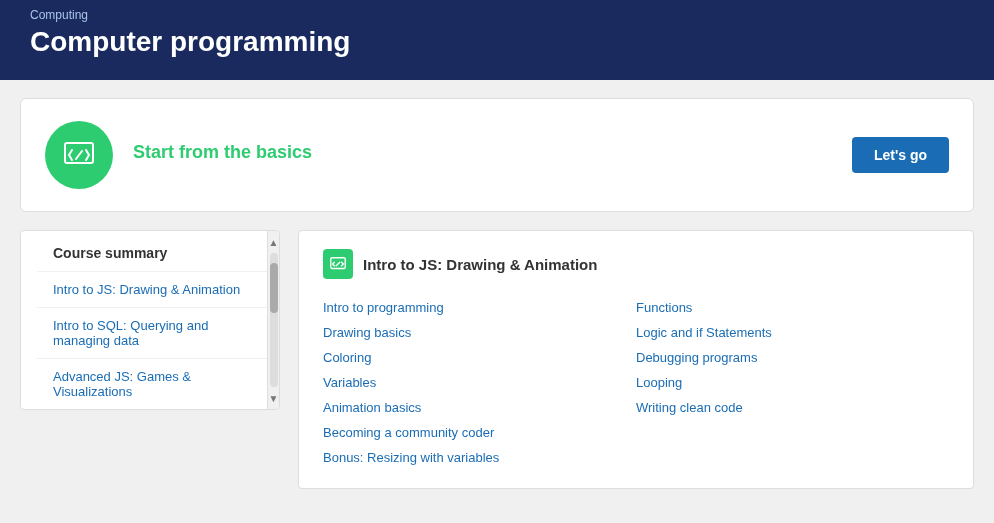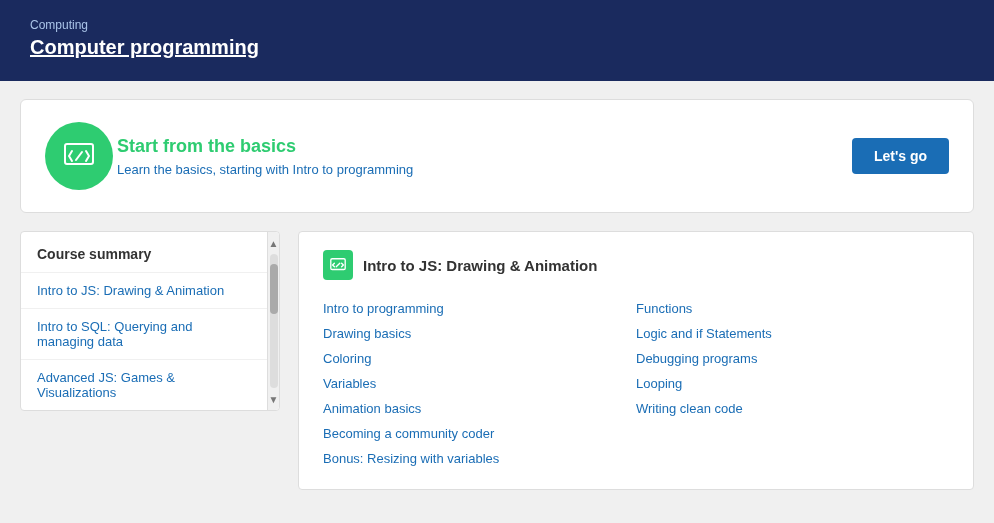--- a/index.html
+++ b/index.html
@@ -1,45 +1,44 @@
 <!DOCTYPE html>
 <html><head>
   <meta charset="utf-8">
   <style>
     * { margin: 0; padding: 0; box-sizing: border-box; }
     body { font-family: Arial, sans-serif; background: #f0f0f0; font-size: 14px; color: #333; }
 
     
     .header {
       background: #1a2a5e;
-      padding: 18px 30px 22px 30px;
+      padding: 8px 30px 22px 30px;
       color: white;
     }
     .header .subtitle {
       font-size: 12px;
       color: #aac4e8;
       margin-bottom: 4px;
     }
     .header h1 {
-      font-size: 20px;
+      font-size: 28px;
       font-weight: bold;
       color: white;
-      text-decoration: underline;
     }
 
     
     .banner {
       background: white;
       margin: 18px 20px;
       border-radius: 6px;
       border: 1px solid #ddd;
       padding: 22px 24px;
       display: flex;
       align-items: center;
-      gap: 4px;
+      gap: 20px;
     }
     .banner-icon {
       width: 68px;
       height: 68px;
       border-radius: 50%;
       background: #2ecc71;
       display: flex;
       align-items: center;
       justify-content: center;
       flex-shrink: 0;
@@ -101,20 +100,21 @@
       width: 260px;
       border: 1px solid #ddd;
       border-radius: 4px;
       background: white;
       position: relative;
       max-height: 280px;
     }
     .sidebar-inner {
       flex: 1;
       overflow: hidden;
+      margin-left: 16px;
     }
     .sidebar-scrollbar {
       width: 12px;
       background: #f0f0f0;
       border-left: 1px solid #ddd;
       border-radius: 0 4px 4px 0;
       display: flex;
       flex-direction: column;
       align-items: center;
       padding: 2px 0;
@@ -204,23 +204,20 @@
   <div class="banner-icon">
     <svg viewBox="0 0 36 36" fill="none" xmlns="http://www.w3.org/2000/svg">
       <rect x="4" y="6" width="28" height="20" rx="2" stroke="white" stroke-width="2" fill="none"></rect>
       <polyline points="11,13 8,18 11,23" stroke="white" stroke-width="2" fill="none" stroke-linecap="round" stroke-linejoin="round"></polyline>
       <polyline points="25,13 28,18 25,23" stroke="white" stroke-width="2" fill="none" stroke-linecap="round" stroke-linejoin="round"></polyline>
       <line x1="15" y1="22" x2="21" y2="14" stroke="white" stroke-width="2" stroke-linecap="round"></line>
     </svg>
   </div>
   <div class="banner-text">
     <h2>Start from the basics</h2>
-    <p>
-      <span>Learn the basics, starting with </span><span style="color:#1a6db5;">Intro to programming</span>
-    </p>
   </div>
   <button class="lets-go-btn">Let's go</button>
 </div>
 
 <div class="main-content">
 
   <div class="sidebar-scroll-container">
     <div class="sidebar-inner">
       <div class="sidebar-title">Course summary</div>
       <ul class="sidebar-list">

